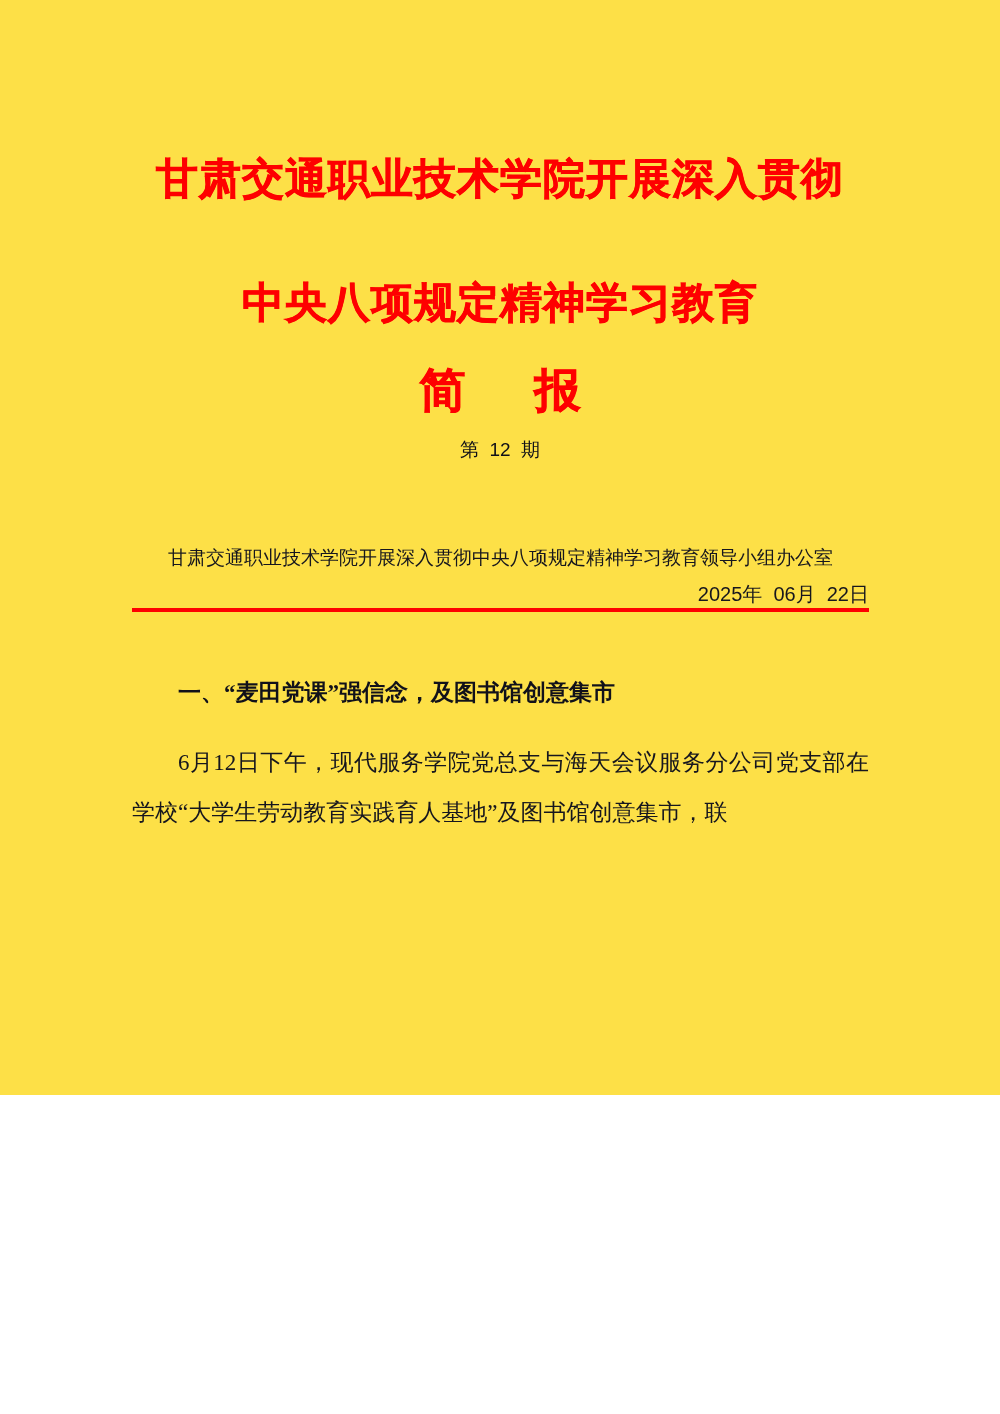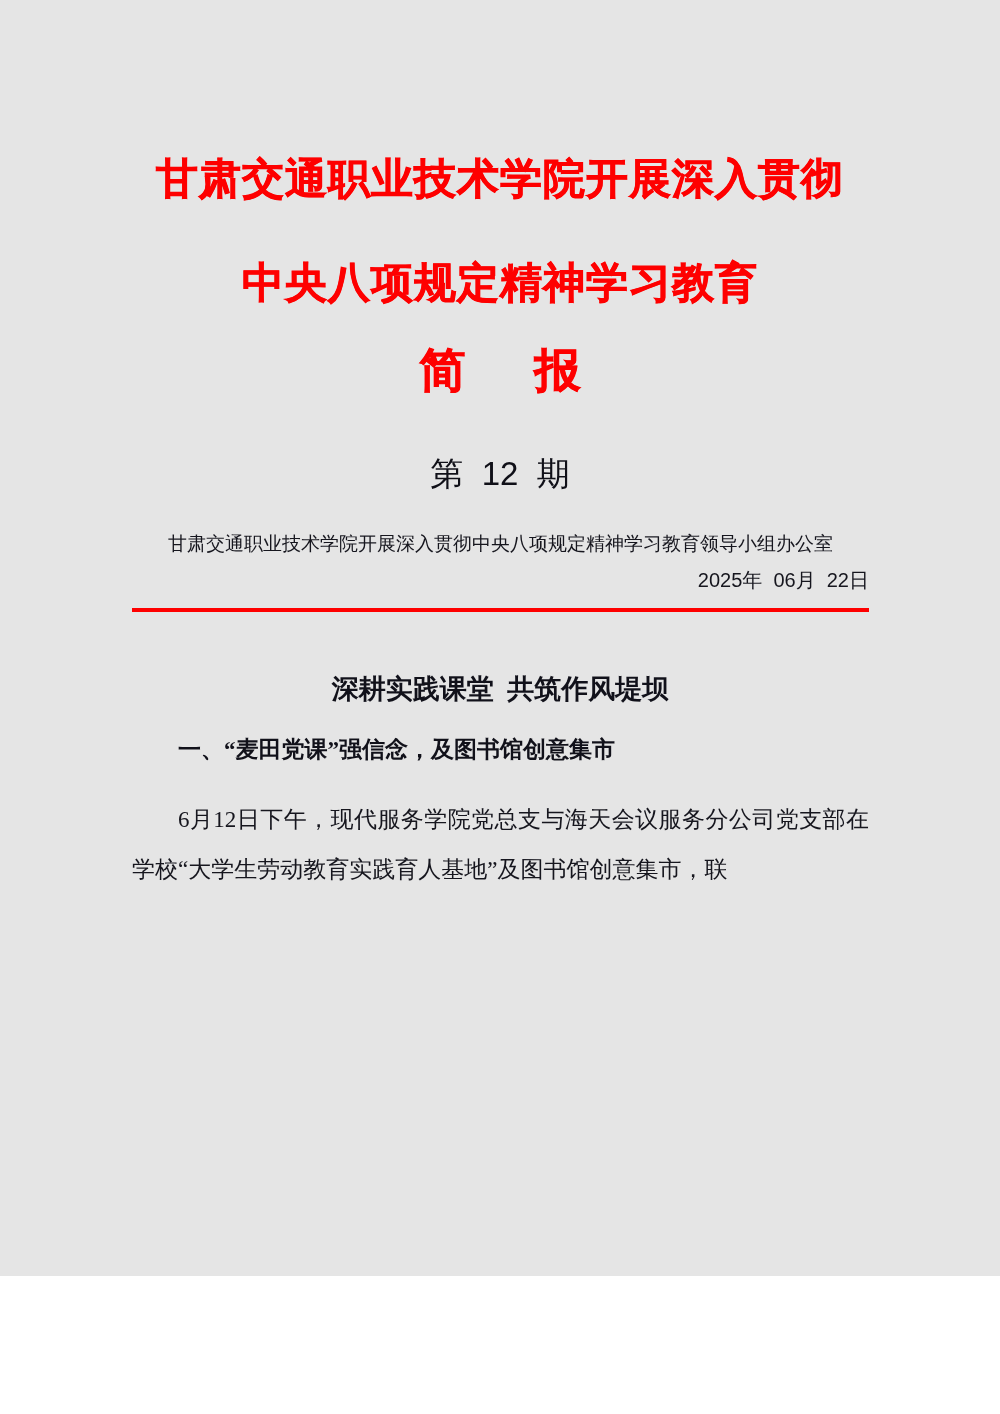--- a/index.html
+++ b/index.html
@@ -13,22 +13,22 @@
     position: relative;
     font-family: "Liberation Serif", "DejaVu Serif", serif;
     color: #1a1a22;
     overflow: hidden;
   }
 
   .page {
     position: absolute;
     inset: 0;
     width: 1000px;
-    height: 1276px;
-    background: #e5e5e5;
+    height: 1095px;
+    background: #fde047;
   }
 
   
   .masthead {
     position: absolute;
     left: 0;
     top: 0;
     width: 1000px;
   }
 
@@ -38,50 +38,50 @@
     font-family: "Liberation Serif", "DejaVu Serif", serif;
     font-weight: bold;
     font-size: 42px;
     letter-spacing: 1px;
     line-height: 1.0;
     white-space: nowrap;
     -webkit-text-stroke: 0.7px #fe0000;
   }
 
   #mast-line-1 { margin-top: 158px; }
-  #mast-line-2 { margin-top: 62px; }
+  #mast-line-2 { margin-top: 82px; }
 
   .mast-jianbao {
     text-align: center;
     color: #fe0000;
     font-family: "Liberation Serif", "DejaVu Serif", serif;
     font-weight: bold;
     font-size: 46px;
     line-height: 1.0;
     margin-top: 44px;
     white-space: pre;
     -webkit-text-stroke: 0.8px #fe0000;
   }
 
   .mast-issue {
     text-align: center;
     color: #101018;
     font-family: "Liberation Sans", "DejaVu Sans", sans-serif;
     font-weight: normal;
-    font-size: 33px;
+    font-size: 19px;
     line-height: 1.0;
-    margin-top: 63px;
+    margin-top: 26px;
     white-space: pre;
   }
 
   
   .issuer-block {
     position: absolute;
     left: 132px;
-    top: 530px;
+    top: 544px;
     width: 737px;
   }
   .issuer-org {
     text-align: center;
     font-family: "Liberation Serif", "DejaVu Serif", serif;
     font-size: 19px;
     line-height: 1.45;
     color: #16161e;
     white-space: nowrap;
   }
@@ -168,18 +168,17 @@
   </div>
 
   <div class="issuer-block">
     <div class="issuer-org">甘肃交通职业技术学院开展深入贯彻中央八项规定精神学习教育领导小组办公室</div>
     <div class="issuer-date">2025年  06月  22日</div>
   </div>
 
   <div class="red-rule"></div>
 
   <div class="article">
-    <div class="article-title">深耕实践课堂  共筑作风堤坝</div>
     <div class="section-heading">一、“麦田党课”强信念，及图书馆创意集市</div>
     <div class="body-para">6月12日下午，现代服务学院党总支与海天会议服务分公司党支部在学校“大学生劳动教育实践育人基地”及图书馆创意集市，联</div>
   </div>
 
 </div>
 
 </body></html>

